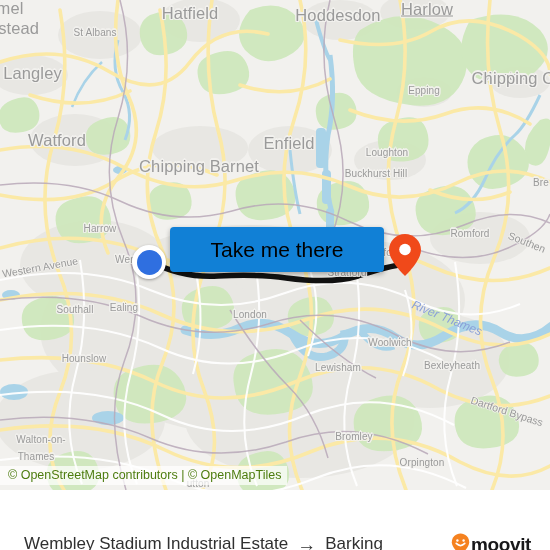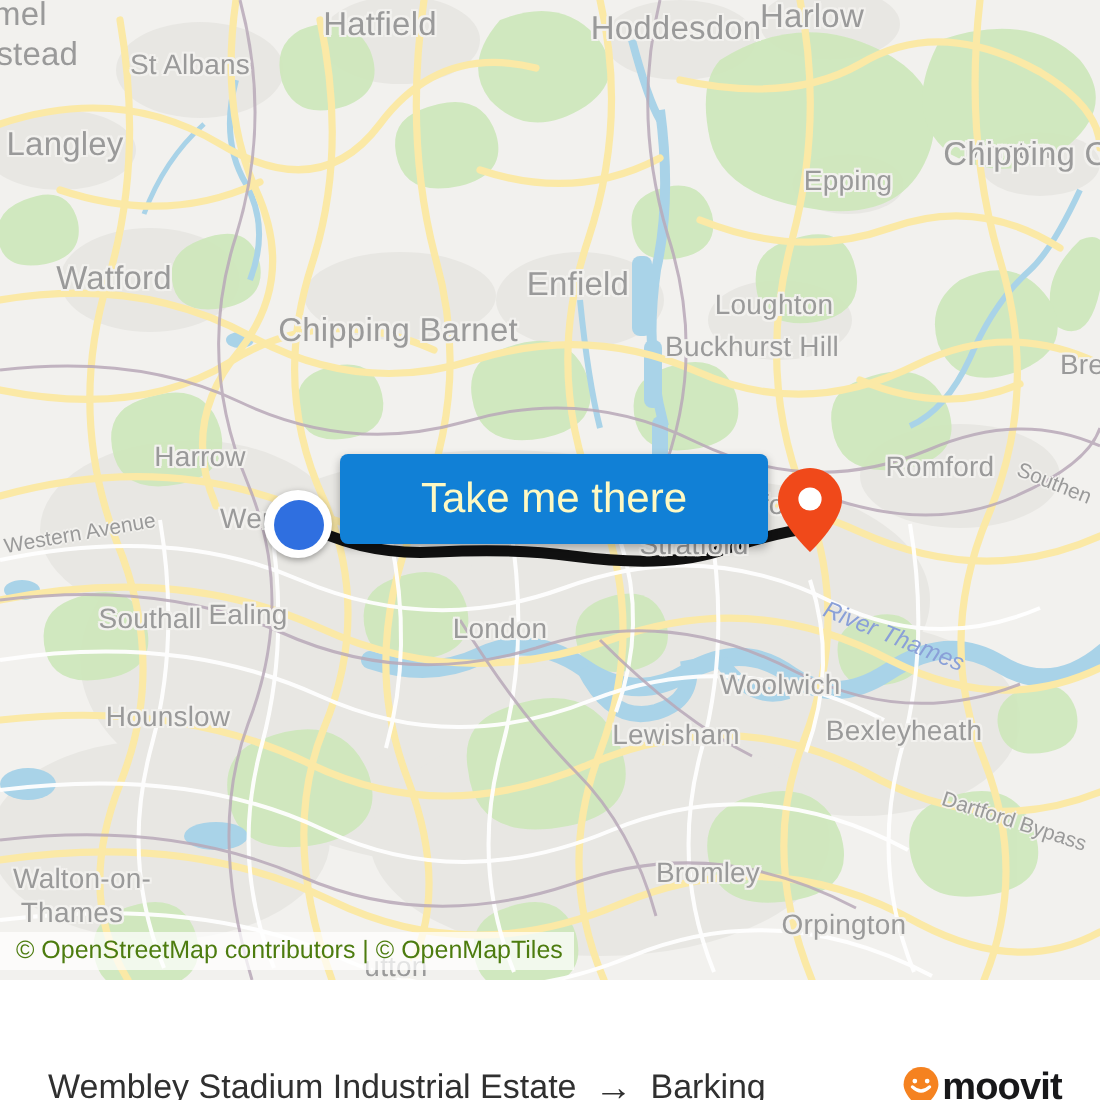--- a/index.html
+++ b/index.html
@@ -24,21 +24,21 @@
     white-space:nowrap;
     transform:translate(-50%,-50%);
     font-weight:400;
     letter-spacing:.1px;
     text-shadow:
       -1.2px 0 #f2f1ee, 1.2px 0 #f2f1ee, 0 -1.2px #f2f1ee, 0 1.2px #f2f1ee,
       -1px -1px #f2f1ee, 1px -1px #f2f1ee, -1px 1px #f2f1ee, 1px 1px #f2f1ee;
     pointer-events:none;
   }
   .lbl.sz-lg{font-size:16.5px;}
-  .lbl.sz-md{font-size:14px;}
+  .lbl.sz-md{font-size:10px;}
   .lbl.sz-sm{font-size:11.5px;}
 
   .wlbl{
     position:absolute;color:#8aa0d8;white-space:nowrap;
     transform-origin:center center;font-size:12px;font-style:italic;
     pointer-events:none;
   }
   .rdlbl{
     position:absolute;color:#9a9a9a;white-space:nowrap;
     transform-origin:center center;font-size:10.5px;
@@ -55,21 +55,21 @@
   .origin-dot{width:25px;height:25px;border-radius:50%;background:#2f6fe0;}
 
   .dest-marker{position:absolute;width:34px;height:44px;}
 
   
   .cta{
     position:absolute;left:170px;top:227px;width:214px;height:45px;
     background:#1180d6;border-radius:4px;
     box-shadow:0 2px 5px rgba(0,0,0,.3);
     display:flex;align-items:center;justify-content:center;
-    color:#fef9c3;font-size:21px;cursor:pointer;border:0;
+    color:#000000;font-size:21px;cursor:pointer;border:0;
     font-family:"Liberation Sans",sans-serif;
   }
 
   
   .attrib{
     position:absolute;left:0;top:466px;
     background:rgba(255,255,255,.72);
     color:#4d7c0f;font-size:12.5px;
     padding:2px 6px 3px 8px;
     white-space:nowrap;
@@ -235,21 +235,21 @@
         <path d="M152 262 q30 16 66 14 q40 -2 68 2 q46 6 72 -2 q30 -10 48 -12" fill="none" stroke="#111111" stroke-width="5.5" stroke-linecap="round"></path>
       </g>
     </svg>
 
     <div id="labels">
         <div class="lbl sz-lg" style="left: 10px; top: 8px;">mel</div>
         <div class="lbl sz-lg" style="left: 14px; top: 28px;">nstead</div>
         <div class="lbl sz-md" style="left: 95px; top: 32px;">St Albans</div>
         <div class="lbl sz-lg" style="left: 190px; top: 13px;">Hatfield</div>
         <div class="lbl sz-lg" style="left: 338px; top: 15px;">Hoddesdon</div>
-        <div class="lbl sz-lg" style="left: 406px; top: 9px;">Harlow</div>
+        <div class="lbl sz-lg" style="left: 427px; top: 9px; text-decoration: underline;">Harlow</div>
         <div class="lbl sz-sm" style="left: 504px; top: 48px; margin-top: 28px;">Moreton</div>
         <div class="lbl sz-lg" style="left: 26px; top: 73px;">s Langley</div>
         <div class="lbl sz-lg" style="left: 518px; top: 78px;">Chipping On</div>
         <div class="lbl sz-md" style="left: 424px; top: 90px;">Epping</div>
         <div class="lbl sz-lg" style="left: 57px; top: 140px;">Watford</div>
         <div class="lbl sz-lg" style="left: 199px; top: 143px; margin-top: 23px;">Chipping Barnet</div>
         <div class="lbl sz-lg" style="left: 289px; top: 143px;">Enfield</div>
         <div class="lbl sz-md" style="left: 387px; top: 152px;">Loughton</div>
         <div class="lbl sz-md" style="left: 376px; top: 173px;">Buckhurst Hill</div>
         <div class="lbl sz-md" style="left: 541px; top: 182px;">Bre</div>

